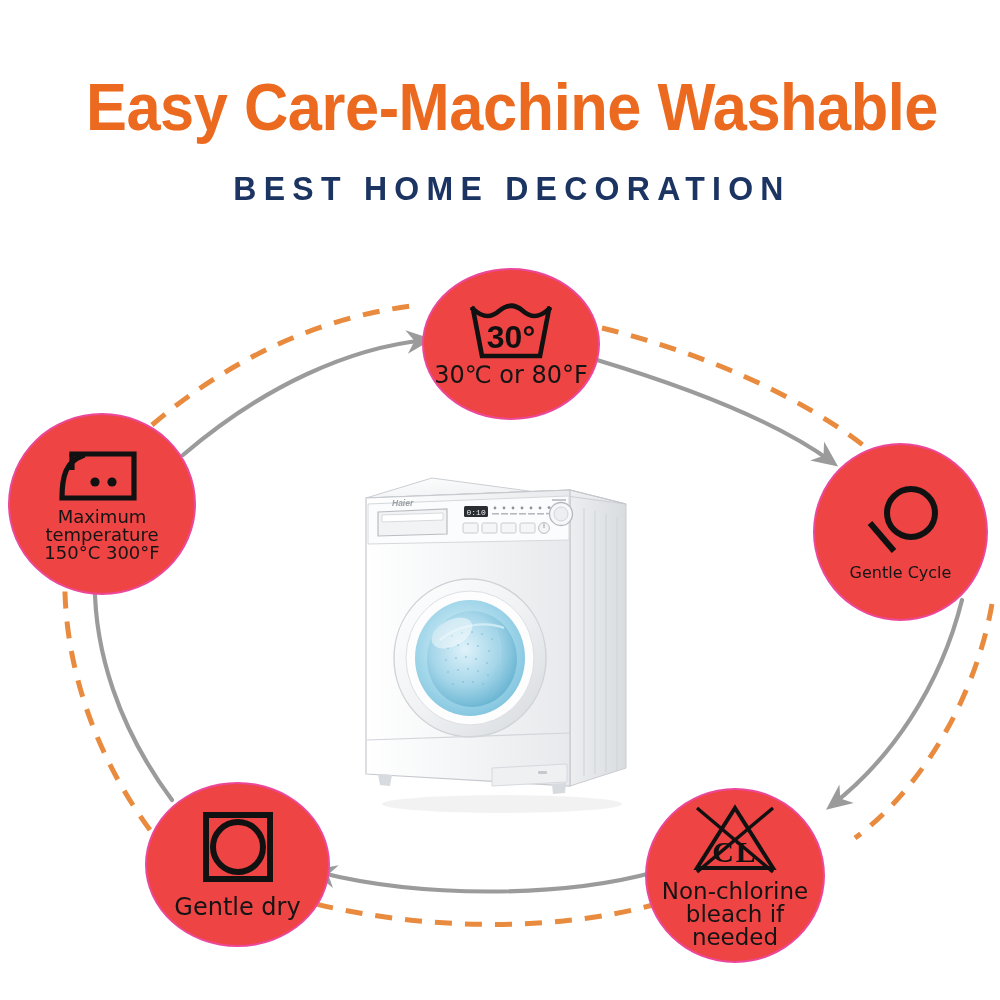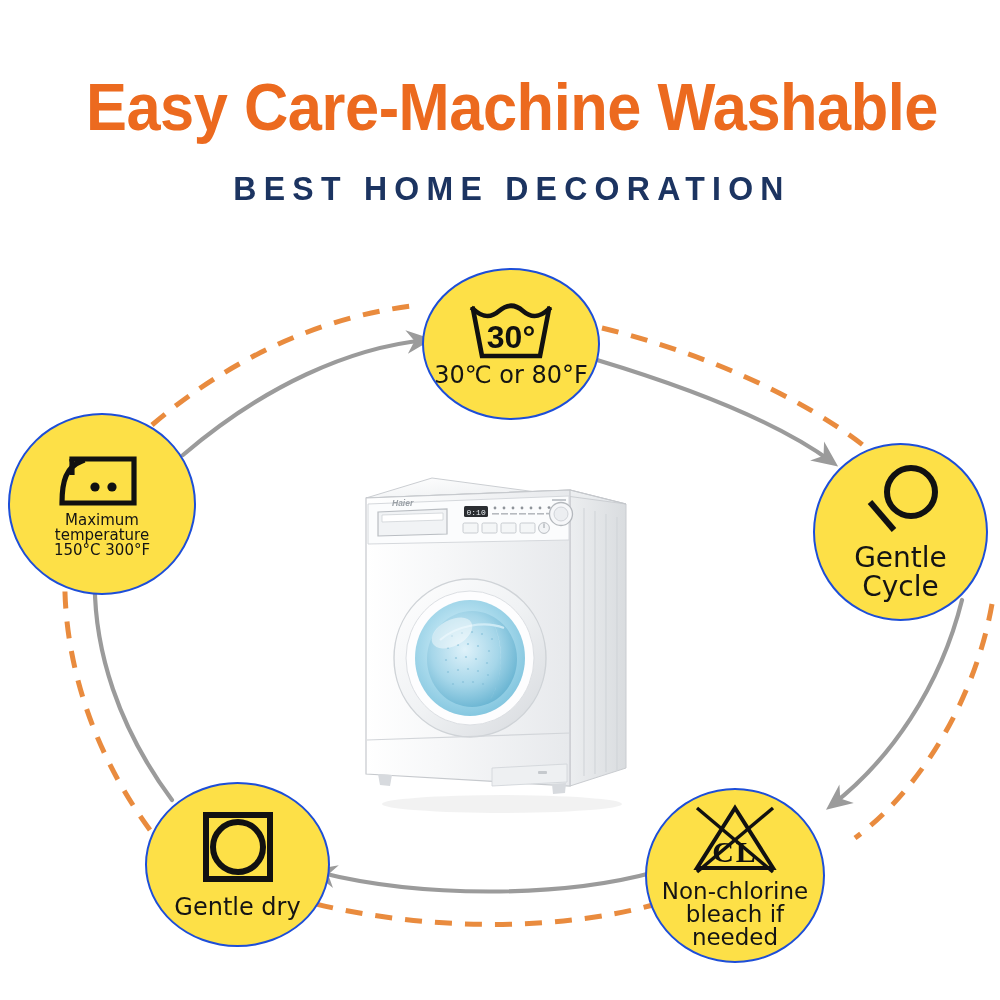--- a/index.html
+++ b/index.html
@@ -24,42 +24,42 @@
     transform:scaleX(0.97);transform-origin:center top;
   }
 
   
   .arcs{position:absolute;left:0;top:0;width:1000px;height:1000px;}
 
   
   .washer{position:absolute;left:352px;top:468px;width:290px;height:350px;}
 
   
-  .node{position:absolute;border:2px solid #1d4ed8;border-radius:50%;
-        background:#fde047;box-sizing:border-box;}
+  .node{position:absolute;border:2px solid #ec4899;border-radius:50%;
+        background:#ef4444;box-sizing:border-box;}
   .node-inner{position:absolute;left:0;top:0;width:100%;height:100%;
         display:flex;flex-direction:column;align-items:center;justify-content:center;}
   .node-icon{display:block;}
   .node-label{
      text-align:center;color:#141414;font-size:23px;line-height:1.02;
      font-family:"DejaVu Sans","Liberation Sans",sans-serif;
      white-space:pre-line;margin-top:4px;
   }
 
   #node-wash  {left:422px; top:268px; width:178px; height:152px;}
   #node-gentle{left:813px; top:443px; width:175px; height:178px;}
   #node-bleach{left:645px; top:788px; width:180px; height:175px;}
   #node-tumble{left:145px; top:782px; width:185px; height:165px;}
   #node-iron  {left:8px;   top:413px; width:188px; height:182px;}
 
   #node-wash  .node-label{font-size:24px;margin-top:0;}
-  #node-gentle .node-label{font-size:28px;}
+  #node-gentle .node-label{font-size:16px;}
   #node-bleach .node-label{font-size:23px;margin-top:2px;line-height:1.0;}
   #node-tumble .node-label{font-size:24px;margin-top:10px;}
-  #node-iron  .node-label{font-size:15px;margin-top:2px;line-height:1.0;}
+  #node-iron  .node-label{font-size:18px;margin-top:2px;line-height:1.0;}
 </style>
 </head>
 <body>
 
 <div id="stage">
 
   <div class="header">
     <div class="title">Easy Care-Machine Washable</div>
     <div class="subtitle">BEST HOME DECORATION</div>
   </div>

